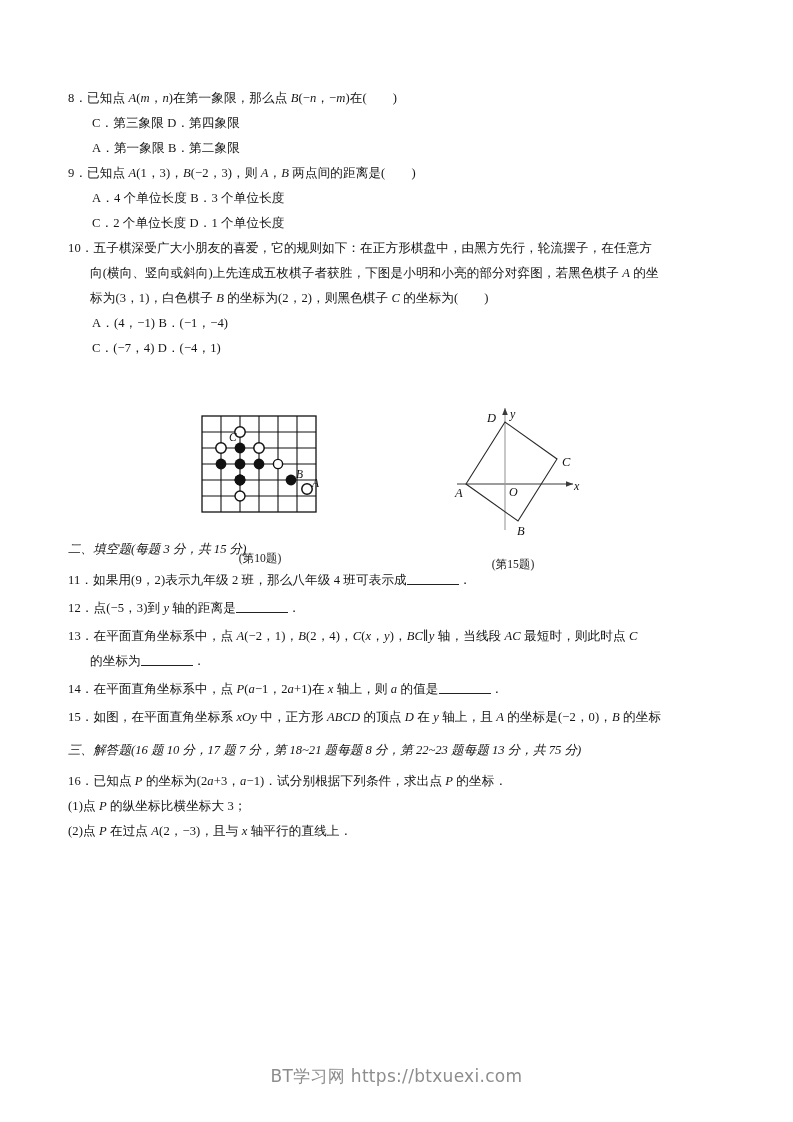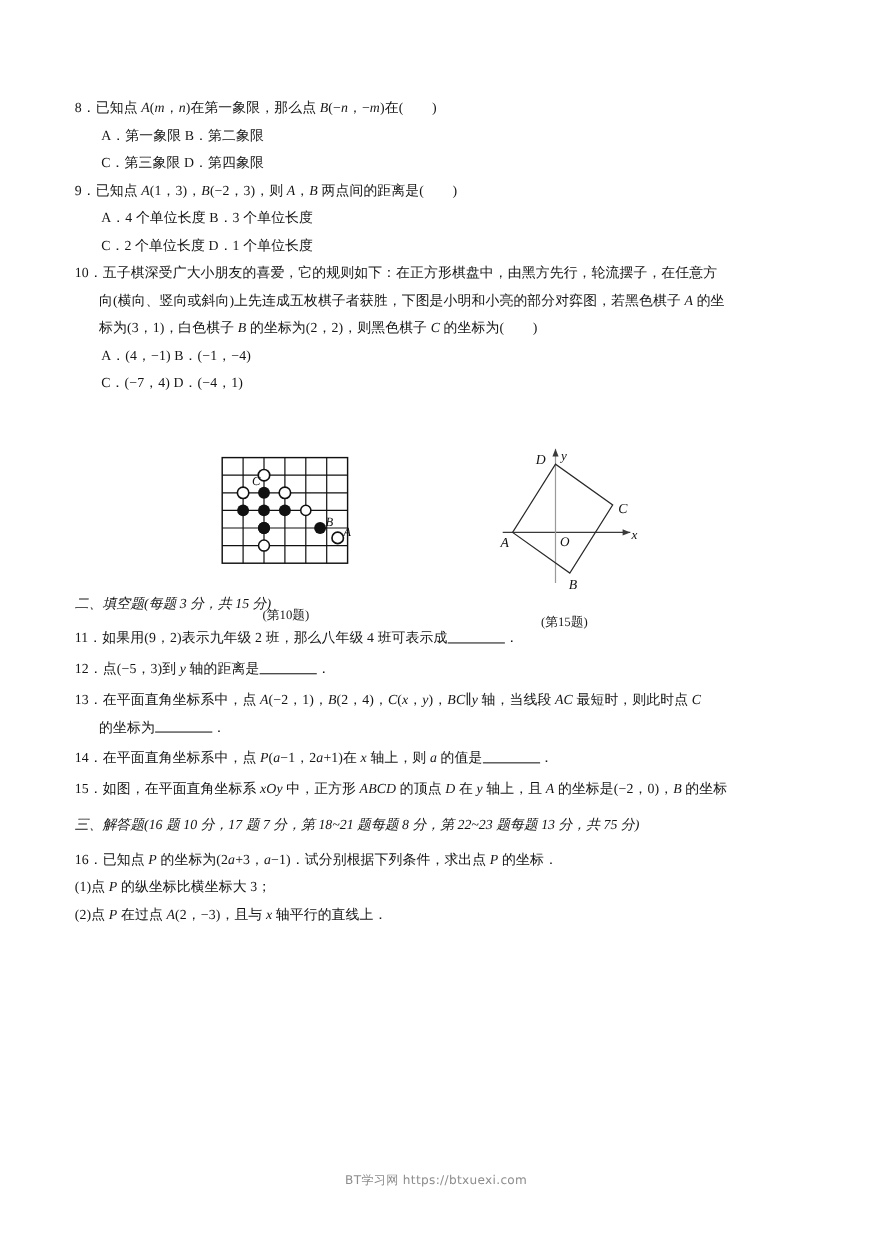--- a/index.html
+++ b/index.html
@@ -98,37 +98,37 @@
   #fig-square { left: 375px; top: 0px; }
 
   
   .watermark {
     position: absolute;
     left: 0;
     top: 1065px;
     width: 793px;
     text-align: center;
     font-family: "DejaVu Sans", sans-serif;
-    font-size: 11px;
+    font-size: 17px;
     color: #8d8d8d;
     letter-spacing: 0.3px;
   }
 </style>
 </head>
 <body>
 
 <div class="page">
 
   <div class="content">
 
     <p class="q q-main">
       8．已知点 <i>A</i>(<i>m</i>，<i>n</i>)在第一象限，那么点 <i>B</i>(−<i>n</i>，−<i>m</i>)在(<span class="paren-gap"></span>)
     </p>
+    <p class="q q-opts">C．第三象限  D．第四象限</p>
     <p class="q q-opts">A．第一象限  B．第二象限</p>
-    <p class="q q-opts">C．第三象限  D．第四象限</p>
 
     <p class="q q-main">
       9．已知点 <i>A</i>(1，3)，<i>B</i>(−2，3)，则 <i>A</i>，<i>B</i> 两点间的距离是(<span class="paren-gap"></span>)
     </p>
     <p class="q q-opts">A．4 个单位长度  B．3 个单位长度</p>
     <p class="q q-opts">C．2 个单位长度  D．1 个单位长度</p>
 
     <p class="q q-main">
       10．<span>五子棋深受广大小朋友的喜爱，它的规则如下：在正方形棋盘中，由黑方先行，轮流摆子，在任意方</span>
     </p>

